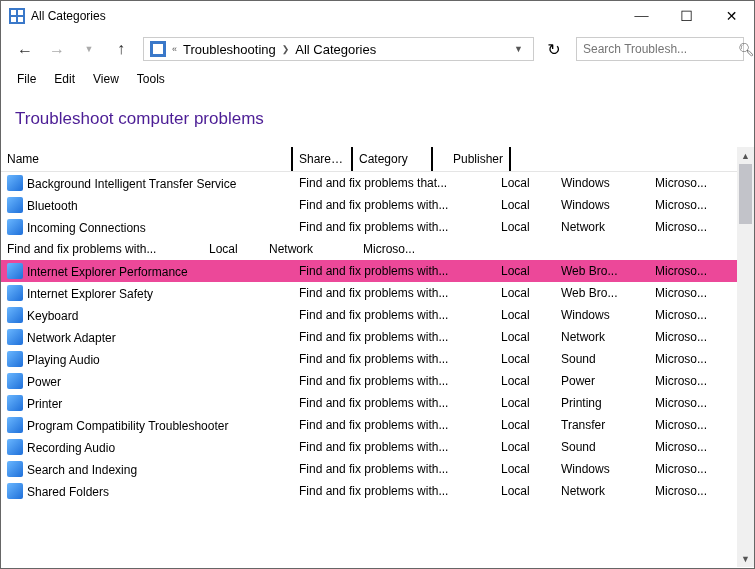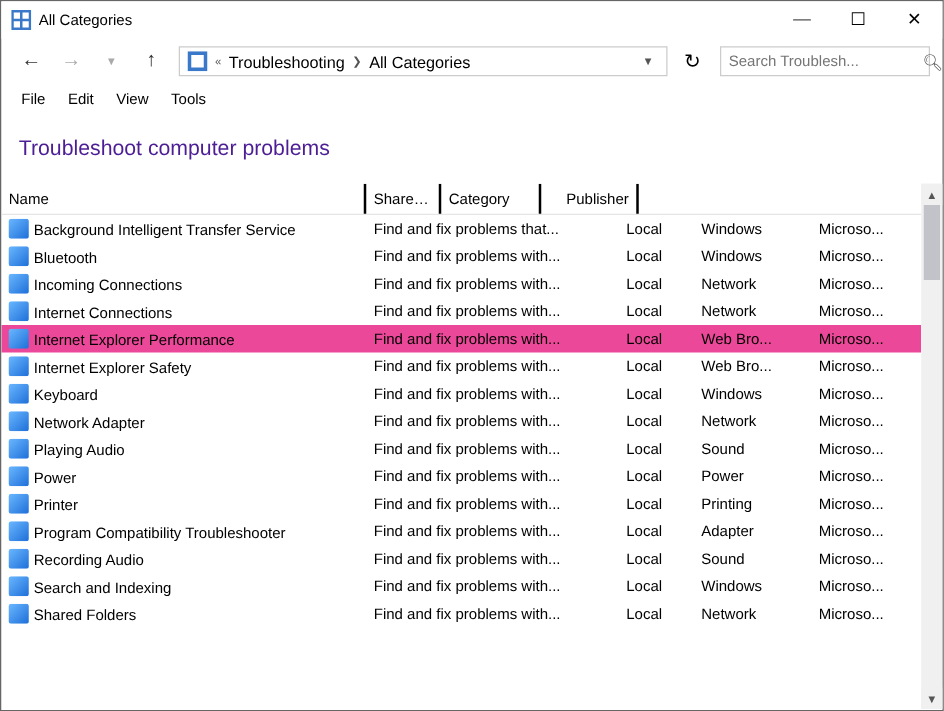--- a/index.html
+++ b/index.html
@@ -140,24 +140,20 @@
           <div class="td c-name name">
             <span class="item-icon"></span>
             <span>Incoming Connections</span>
           </div>
           <div class="td c-desc">Find and fix problems with...</div>
           <div class="td c-loc">Local</div>
           <div class="td c-cat">Network</div>
           <div class="td c-pub">Microso...</div>
         </div>
         <div class="tr">
-          <div class="td c-name name">
-            <span class="item-icon"></span>
-            <span>Internet Connections</span>
-          </div>
           <div class="td c-desc">Find and fix problems with...</div>
           <div class="td c-loc">Local</div>
           <div class="td c-cat">Network</div>
           <div class="td c-pub">Microso...</div>
         </div>
         <div class="tr selected">
           <div class="td c-name name">
             <span class="item-icon"></span>
             <span>Internet Explorer Performance</span>
           </div>
@@ -226,21 +222,21 @@
           <div class="td c-cat">Printing</div>
           <div class="td c-pub">Microso...</div>
         </div>
         <div class="tr">
           <div class="td c-name name">
             <span class="item-icon"></span>
             <span>Program Compatibility Troubleshooter</span>
           </div>
           <div class="td c-desc">Find and fix problems with...</div>
           <div class="td c-loc">Local</div>
-          <div class="td c-cat">Adapter</div>
+          <div class="td c-cat">Transfer</div>
           <div class="td c-pub">Microso...</div>
         </div>
         <div class="tr">
           <div class="td c-name name">
             <span class="item-icon"></span>
             <span>Recording Audio</span>
           </div>
           <div class="td c-desc">Find and fix problems with...</div>
           <div class="td c-loc">Local</div>
           <div class="td c-cat">Sound</div>

